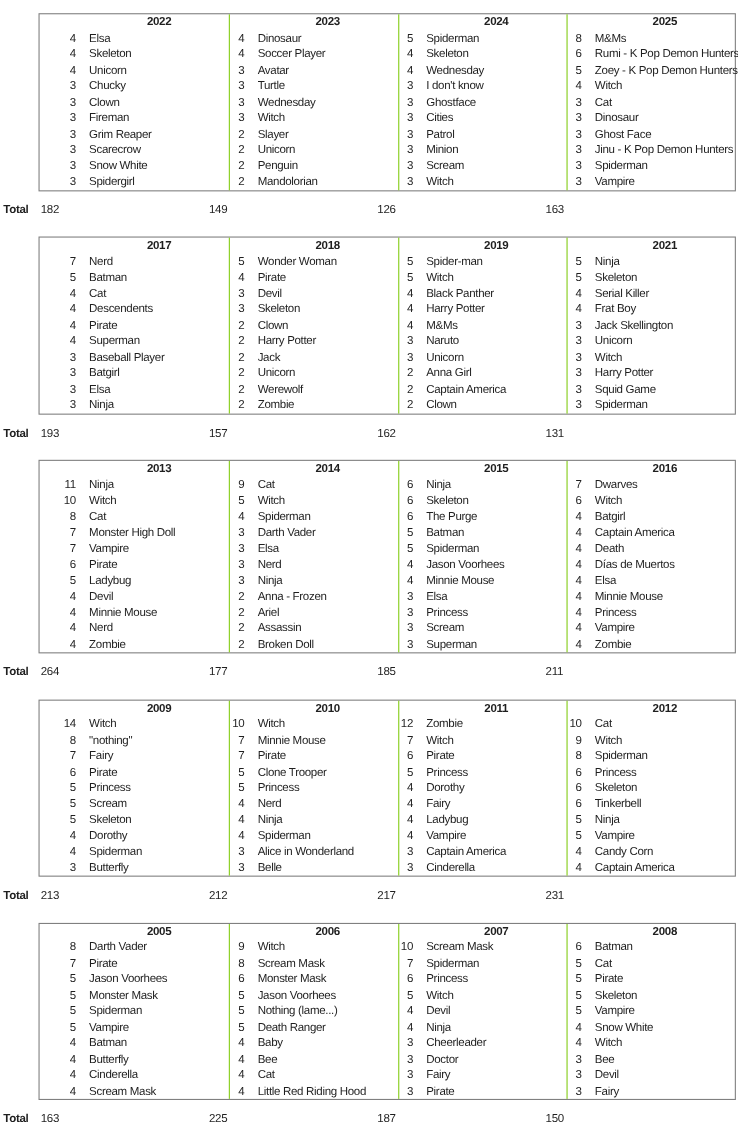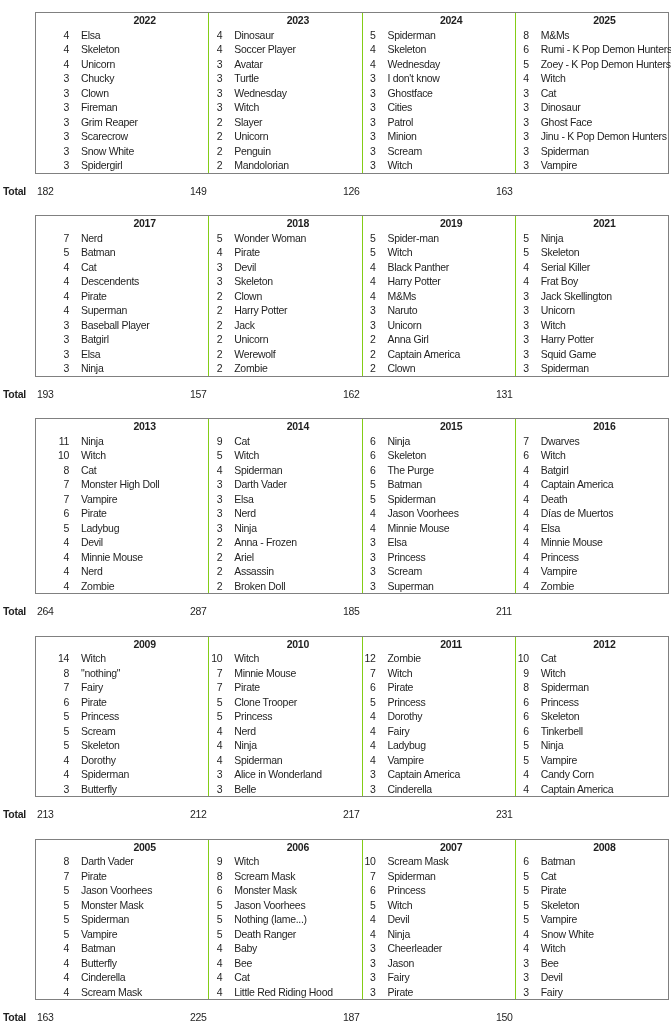--- a/index.html
+++ b/index.html
@@ -761,21 +761,21 @@
 
           </div>
 
       </div>
       <div class="total-row">
         <span class="total-label">Total</span>
         <div class="totals">
 
             <div class="total-val">264</div>
 
-            <div class="total-val">287</div>
+            <div class="total-val">177</div>
 
             <div class="total-val">185</div>
 
             <div class="total-val">211</div>
 
         </div>
       </div>
     </div>
 
     <div class="section">
@@ -1164,21 +1164,21 @@
                 <span class="nm">Ninja</span>
               </div>
 
               <div class="row">
                 <span class="cnt">3</span>
                 <span class="nm">Cheerleader</span>
               </div>
 
               <div class="row">
                 <span class="cnt">3</span>
-                <span class="nm">Jason</span>
+                <span class="nm">Doctor</span>
               </div>
 
               <div class="row">
                 <span class="cnt">3</span>
                 <span class="nm">Fairy</span>
               </div>
 
               <div class="row">
                 <span class="cnt">3</span>
                 <span class="nm">Pirate</span>

